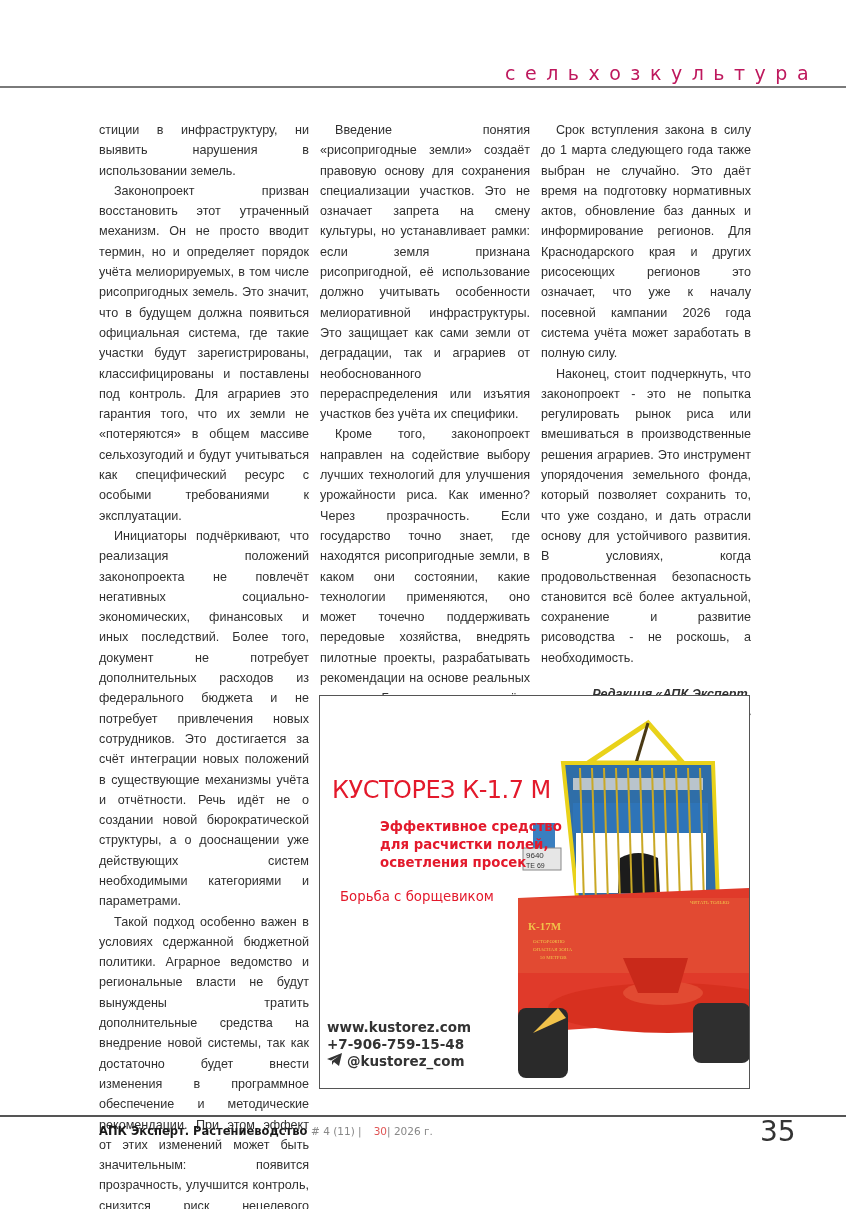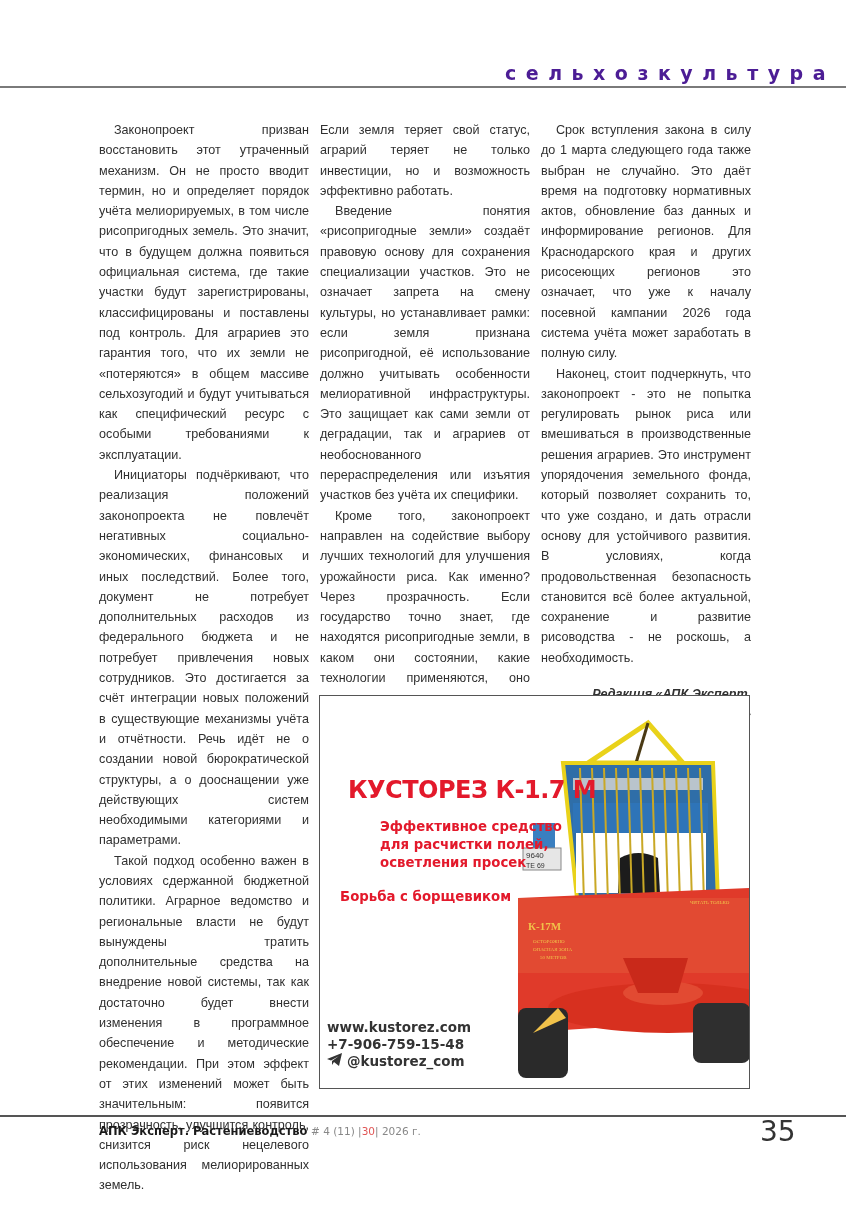--- a/index.html
+++ b/index.html
@@ -1,64 +1,64 @@
 <!DOCTYPE html>
 <html><head>
 <meta charset="utf-8">
 <style>
   html, body { margin:0; padding:0; background:#ffffff; }
   body { width:846px; height:1209px; position:relative; overflow:hidden;
          font-family:"Liberation Sans", sans-serif; color:#2a2a2a; }
   .section-title { position:absolute; left:505px; top:62px; font-size:19px; letter-spacing:9.5px;
-         color:#4c1d95; font-family:"DejaVu Sans", sans-serif; font-weight:bold; }
+         color:#be185d; font-family:"DejaVu Sans", sans-serif; font-weight:normal; }
   .top-rule { position:absolute; left:0; top:86px; width:846px; height:2px; background:#7a7a7a; }
   .col { position:absolute; top:120px; width:210px; font-size:12.6px; line-height:20.3px; text-align:justify;
          font-family:"Liberation Sans", sans-serif; color:#303030; }
   .col p { margin:0; text-indent:15px; }
   .col p.noindent { text-indent:0; }
   #col1 { left:99px; }
   #col2 { left:320px; }
   #col3 { left:541px; }
   .signature { text-align:right; font-style:italic; font-weight:bold; margin-top:16px; line-height:20px; font-size:12.6px; }
   .ad { position:absolute; left:319px; top:695px; width:431px; height:394px; border:1.5px solid #555;
         background:#ffffff; overflow:hidden; box-sizing:border-box; }
-  .ad-title { position:absolute; left:28px; top:80px; font-size:24px; font-weight:bold; color:#e3192b;
+  .ad-title { position:absolute; left:12px; top:80px; font-size:24px; font-weight:normal; color:#e3192b;
               font-family:"DejaVu Sans", sans-serif; letter-spacing:-0.5px; white-space:nowrap; }
   .ad-desc { position:absolute; left:20px; top:122px; font-size:13.3px; line-height:18px; color:#e3192b;
              font-weight:bold; font-family:"DejaVu Sans", sans-serif; width:200px;margin-left:40px; }
-  .ad-slogan { position:absolute; left:20px; top:193px; font-size:13.3px; color:#e3192b; font-weight:bold;
+  .ad-slogan { position:absolute; left:20px; top:193px; font-size:13.3px; color:#e3192b; font-weight:normal;
                font-family:"DejaVu Sans", sans-serif; white-space:nowrap; }
   .ad-contacts { position:absolute; left:7px; top:323px; font-size:13.5px; line-height:17px; color:#333;
                  font-weight:bold; font-family:"DejaVu Sans", sans-serif; }
   .ad-contacts div { white-space:nowrap; display:flex; align-items:flex-start; gap:4px; }
   .ad-image { position:absolute; left:198px; top:12px; width:232px; height:372px; }
   .bottom-rule { position:absolute; left:0; top:1115px; width:846px; height:1.5px; background:#555; }
   .footer { position:absolute; left:99px; top:1124px; font-size:11.5px; white-space:nowrap;
             font-family:"DejaVu Sans", sans-serif; }
   .footer .mag { font-weight:bold; color:#1a1a1a; }
   .footer .issue { color:#888; font-size:10.5px; }
-  .footer .red { color:#e05555; }
+  .footer .red { color:#e05555;padding-left:12px; }
   .page-num { position:absolute; left:716px; top:1115px; font-size:28px; color:#333;
               font-family:"DejaVu Sans", sans-serif;margin-left:44px; }
 </style>
 </head>
 <body>
 
 <div class="section-title">сельхозкультура</div>
 <div class="top-rule"></div>
 
 <div class="col" id="col1">
+  <p class="noindent">стиции в инфраструктуру, ни выявить нарушения в использовании земель.</p>
   <p>Законопроект призван восстановить этот утраченный механизм. Он не просто вводит термин, но и определяет порядок учёта мелиорируемых, в том числе рисопригодных земель. Это значит, что в будущем должна появиться официальная система, где такие участки будут зарегистрированы, классифицированы и поставлены под контроль. Для аграриев это гарантия того, что их земли не «потеряются» в общем массиве сельхозугодий и будут учитываться как специфический ресурс с особыми требованиями к эксплуатации.</p>
   <p>Инициаторы подчёркивают, что реализация положений законопроекта не повлечёт негативных социально-экономических, финансовых и иных последствий. Более того, документ не потребует дополнительных расходов из федерального бюджета и не потребует привлечения новых сотрудников. Это достигается за счёт интеграции новых положений в существующие механизмы учёта и отчётности. Речь идёт не о создании новой бюрократической структуры, а о дооснащении уже действующих систем необходимыми категориями и параметрами.</p>
   <p>Такой подход особенно важен в условиях сдержанной бюджетной политики. Аграрное ведомство и региональные власти не будут вынуждены тратить дополнительные средства на внедрение новой системы, так как достаточно будет внести изменения в программное обеспечение и методические рекомендации. При этом эффект от этих изменений может быть значительным: появится прозрачность, улучшится контроль, снизится риск нецелевого использования мелиорированных земель.</p>
 
 </div>
 
 <div class="col" id="col2">
-  <p class="noindent">Если земля теряет свой статус, аграрий теряет не только инвестиции, но и возможность эффективно работать.</p>
   <p>Введение понятия «рисопригодные земли» создаёт правовую основу для сохранения специализации участков. Это не означает запрета на смену культуры, но устанавливает рамки: если земля признана рисопригодной, её использование должно учитывать особенности мелиоративной инфраструктуры. Это защищает как сами земли от деградации, так и аграриев от необоснованного перераспределения или изъятия участков без учёта их специфики.</p>
   <p>Кроме того, законопроект направлен на содействие выбору лучших технологий для улучшения урожайности риса. Как именно? Через прозрачность. Если государство точно знает, где находятся рисопригодные земли, в каком они состоянии, какие технологии применяются, оно может точечно поддерживать передовые хозяйства, внедрять пилотные проекты, разрабатывать рекомендации на основе реальных данных. Без системного учёта любая агротехническая политика - это работа вслепую.</p>
   <p>Важно и то, что законопроект не создаёт дополнительной нагрузки на хозяйствующих субъектов. Он не вводит новых разрешений, лицензий</p>
 </div>
 
 <div class="col" id="col3">
   <p>Срок вступления закона в силу до 1 марта следующего года также выбран не случайно. Это даёт время на подготовку нормативных актов, обновление баз данных и информирование регионов. Для Краснодарского края и других рисосеющих регионов это означает, что уже к началу посевной кампании 2026 года система учёта может заработать в полную силу.</p>
   <p>Наконец, стоит подчеркнуть, что законопроект - это не попытка регулировать рынок риса или вмешиваться в производственные решения аграриев. Это инструмент упорядочения земельного фонда, который позволяет сохранить то, что уже создано, и дать отрасли основу для устойчивого развития. В условиях, когда продовольственная безопасность становится всё более актуальной, сохранение и развитие рисоводства - не роскошь, а необходимость.</p>
   <div class="signature">
     <div>Редакция «АПК Эксперт.</div>

